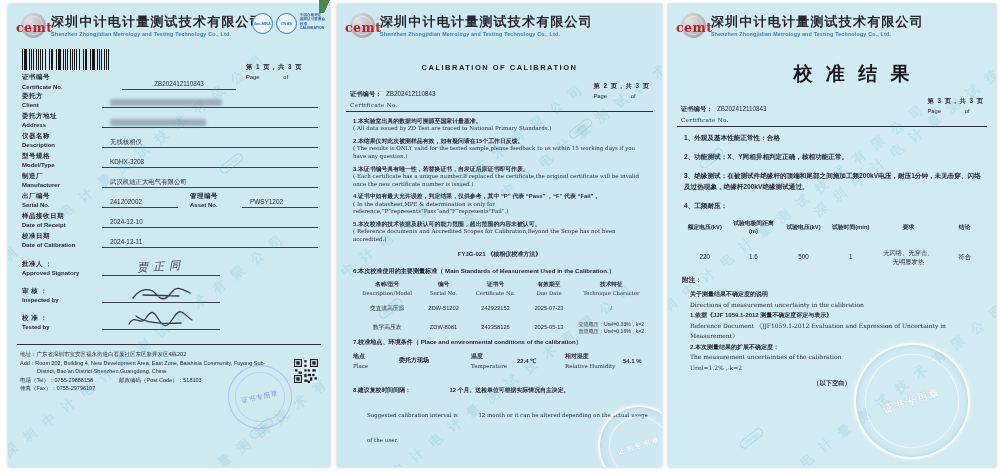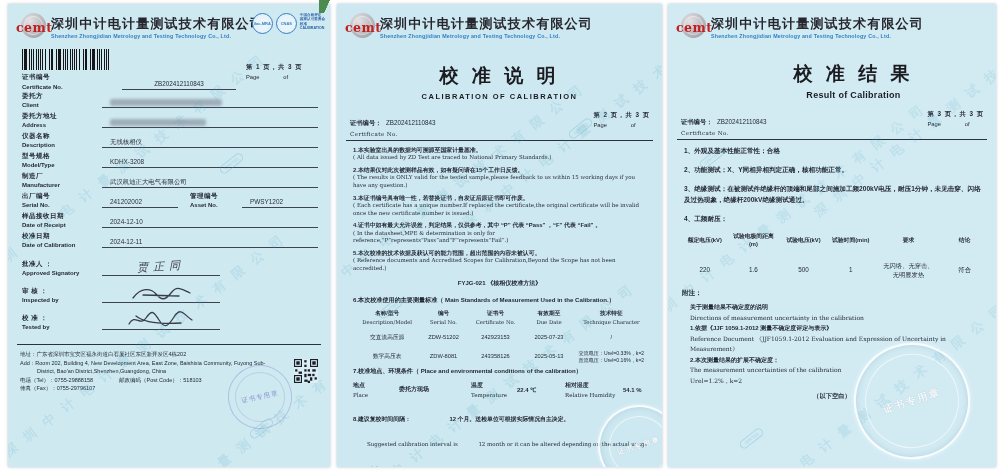--- a/index.html
+++ b/index.html
@@ -12,21 +12,21 @@
   #page3{left:668px;width:328px;background:#d2ebf3;}
 
   
   .wm{position:absolute;inset:0;pointer-events:none;overflow:hidden;}
   .wm-line{position:absolute;white-space:nowrap;transform:rotate(-38deg);
            font-size:13px;font-weight:bold;letter-spacing:11px;color:rgba(80,165,195,.16);}
   .wm-oval{position:absolute;transform:rotate(-38deg);border:1px solid rgba(80,165,195,.28);
            border-radius:9px;font-size:4px;color:rgba(80,165,195,.33);padding:1px 4px;}
 
   
-  .hdr{position:relative;display:flex;align-items:flex-end;padding:9px 8px 0 8px;}
+  .hdr{position:relative;display:flex;align-items:center;padding:9px 8px 0 8px;}
   .logo{position:relative;width:32px;height:26px;flex-shrink:0;}
   .globe{position:absolute;left:5px;top:0;width:25px;height:25px;border-radius:50%;
          background:radial-gradient(circle at 35% 32%,#e3e3e6 0%,#b9b9bf 55%,#8f8f97 100%);}
   .globe:after{content:"";position:absolute;inset:3px;border-radius:50%;
          border:1px solid rgba(255,255,255,.5);}
   .cemt{position:absolute;left:0;top:7px;color:#c21f1f;font-weight:bold;font-size:12.5px;
         font-family:"DejaVu Serif",serif;letter-spacing:.5px;}
   .coname{margin-left:3px;}
   .co-zh{font-size:13px;font-weight:bold;color:#26262e;letter-spacing:1.2px;line-height:1.1;}
   .co-en{font-size:5.3px;font-weight:bold;color:#2f7fc1;margin-top:1.5px;letter-spacing:.2px;}
@@ -360,21 +360,20 @@
         <div class="globe"></div>
         <div class="cemt">cemt</div>
       </div>
       <div class="coname">
         <div class="co-zh">深圳中计电计量测试技术有限公司</div>
         <div class="co-en">Shenzhen Zhongjidian Metrology and Testing Technology Co., Ltd.</div>
       </div>
     </div>
 
     <div class="title" style="margin-top:24px;">
-      <div class="title-zh">校 准 说 明</div>
       <div class="title-en">CALIBRATION OF CALIBRATION</div>
     </div>
 
     <div class="cline">
       <div class="cl-left">
         <span class="zh">证书编号：</span>
         <span class="v">ZB202412110843</span>
         <div class="en">Certificate No.</div>
       </div>
       <div class="pg">
@@ -497,21 +496,20 @@
         <div class="cemt">cemt</div>
       </div>
       <div class="coname">
         <div class="co-zh">深圳中计电计量测试技术有限公司</div>
         <div class="co-en">Shenzhen Zhongjidian Metrology and Testing Technology Co., Ltd.</div>
       </div>
     </div>
 
     <div class="title" style="margin-top:22px;padding-left:43px;">
       <div class="title-zh">校 准 结 果</div>
-      <div class="title-en">Result of Calibration</div>
     </div>
 
     <div class="cline">
       <div class="cl-left">
         <span class="zh">证书编号：</span>
         <span class="v">ZB202412110843</span>
         <div class="en">Certificate No.</div>
       </div>
       <div class="pg">
         <div class="zh">第 3 页，共 3 页</div>

